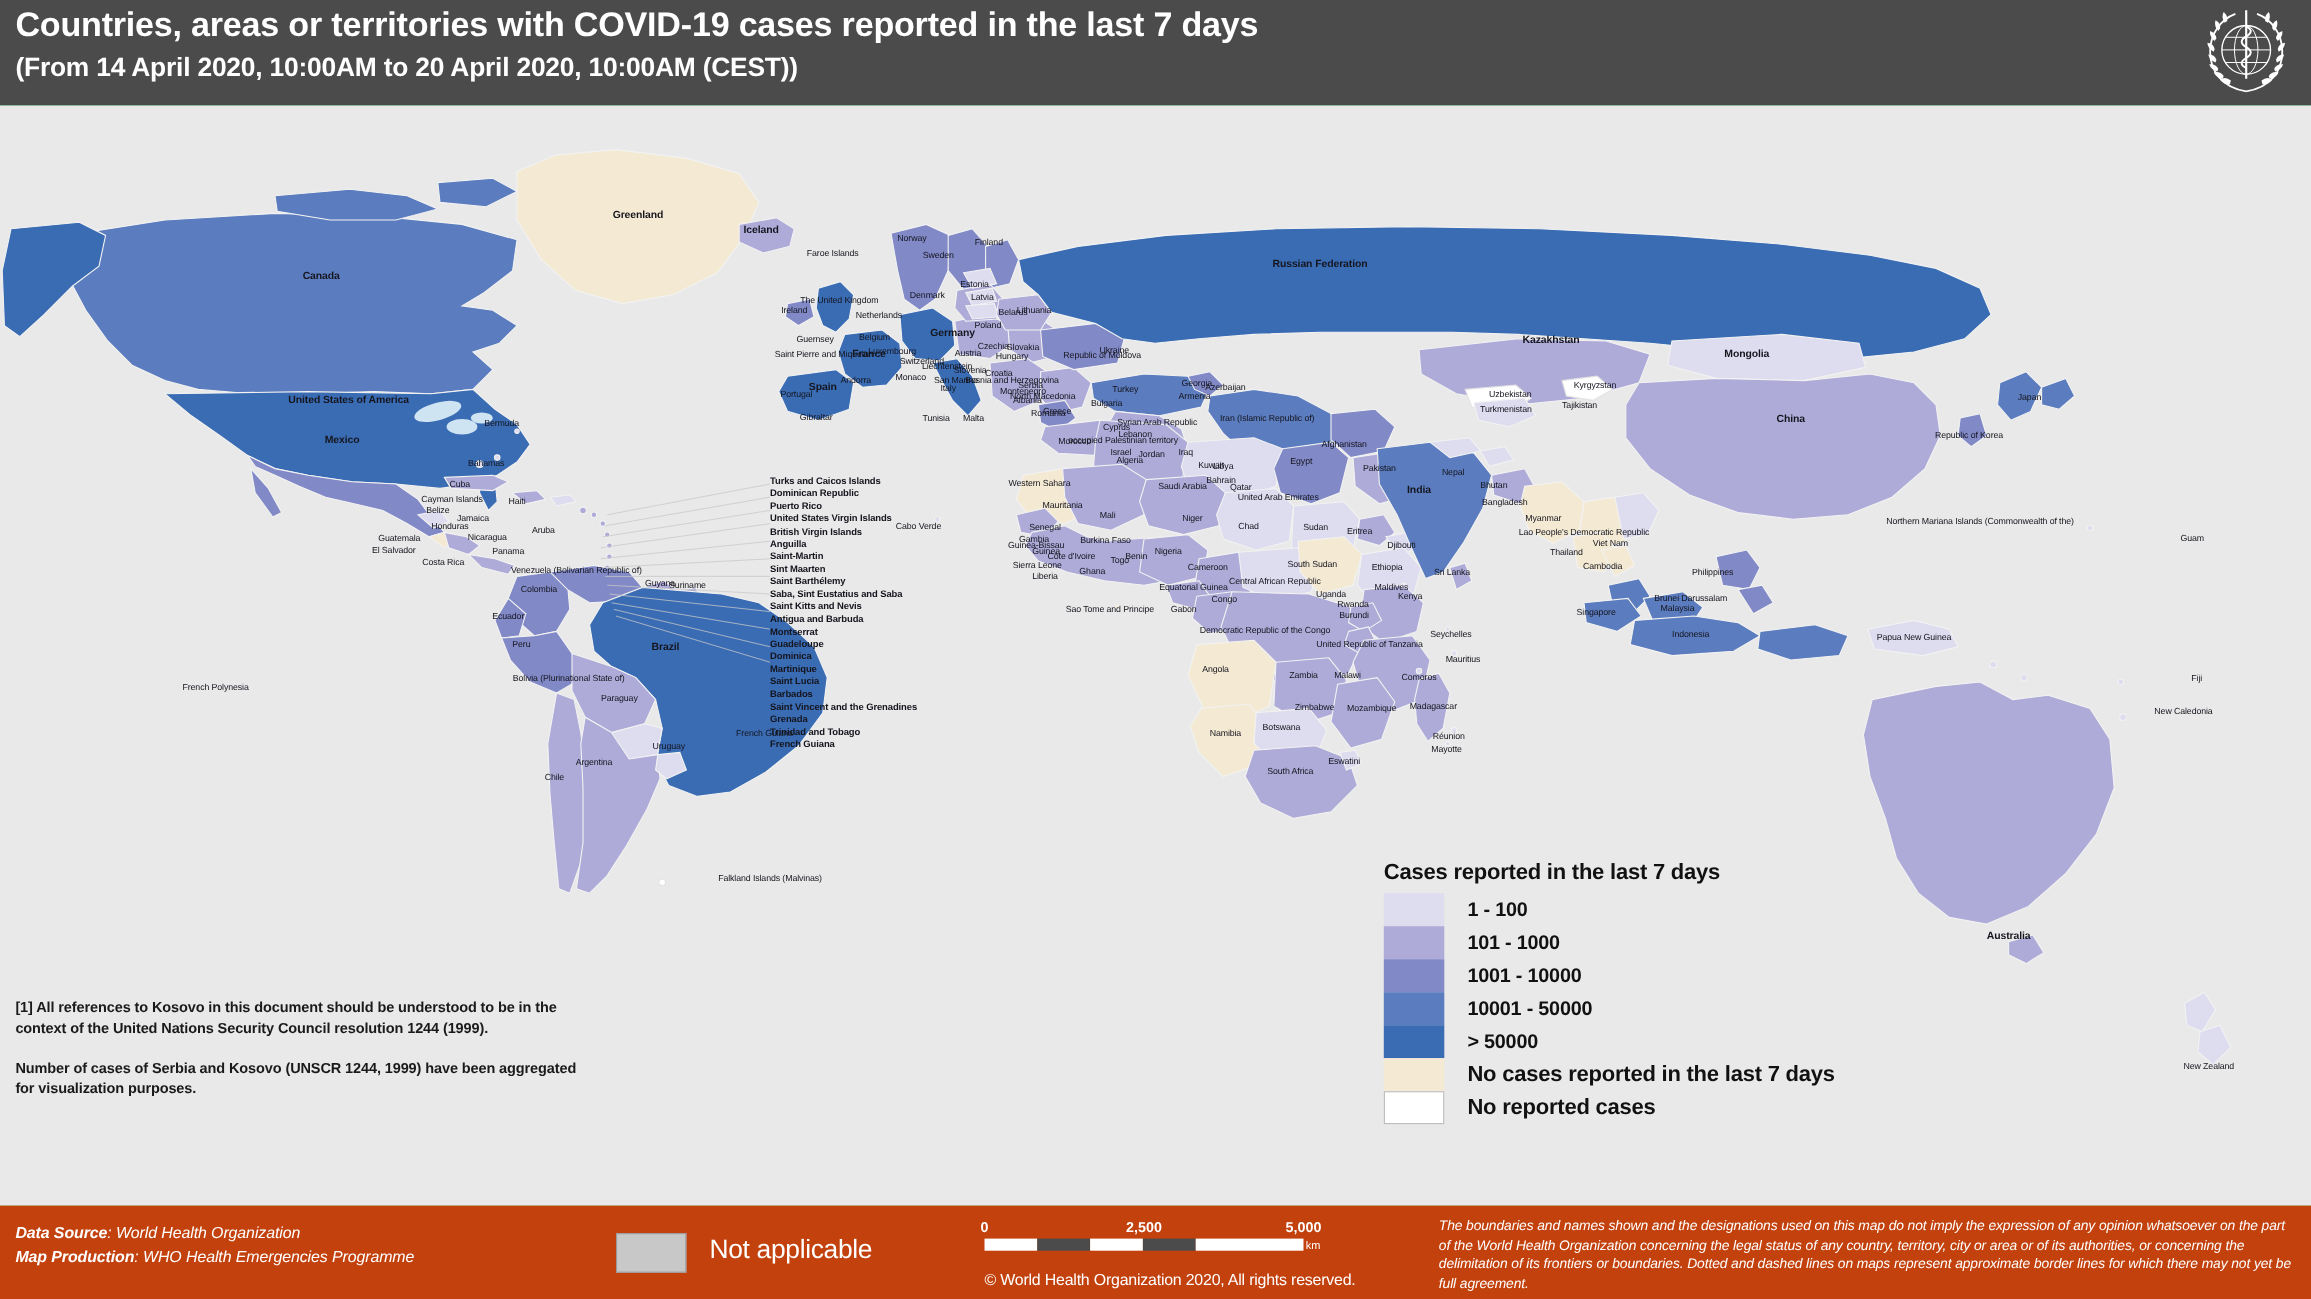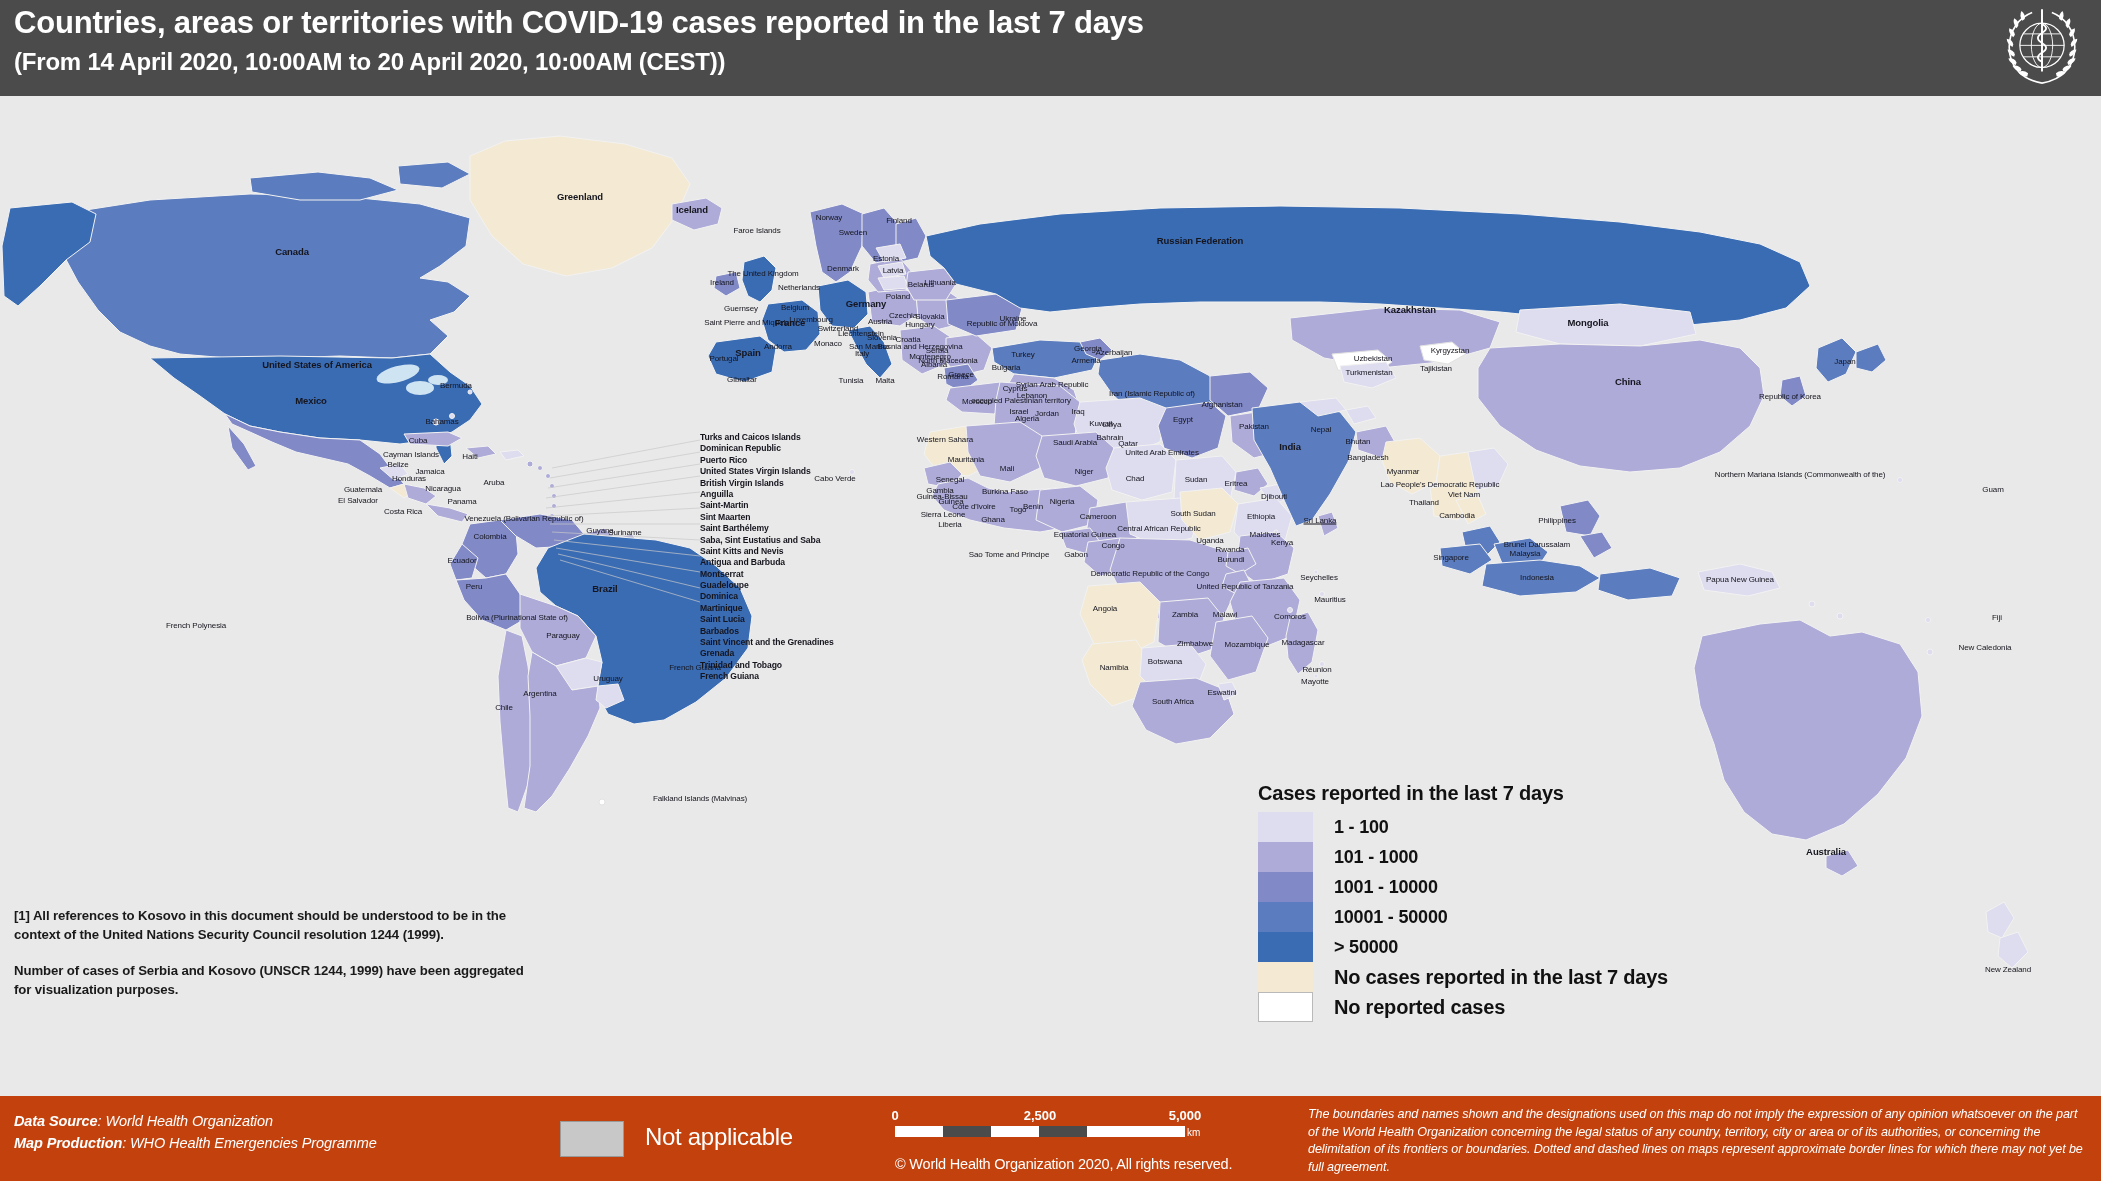--- a/index.html
+++ b/index.html
@@ -467,38 +467,38 @@
         <div class="mlabel " style="left: 1628px; top: 285px;">China</div>
         <div class="mlabel sm" style="left: 1845px; top: 265px;">Japan</div>
         <div class="mlabel sm" style="left: 1790px; top: 300px;">Republic of Korea</div>
         <div class="mlabel sm" style="left: 1015px; top: 292px;">Cyprus</div>
         <div class="mlabel sm" style="left: 1032px; top: 299px;">Lebanon</div>
         <div class="mlabel sm" style="left: 1052px; top: 288px;">Syrian Arab Republic</div>
         <div class="mlabel sm" style="left: 1021px; top: 304px;">occupied Palestinian territory</div>
         <div class="mlabel sm" style="left: 1019px; top: 315px;">Israel</div>
         <div class="mlabel sm" style="left: 1047px; top: 317px;">Jordan</div>
         <div class="mlabel sm" style="left: 1078px; top: 315px;">Iraq</div>
-        <div class="mlabel sm" style="left: 1136px; top: 297px; padding-left: 32px;">Iran (Islamic Republic of)</div>
+        <div class="mlabel sm" style="left: 1136px; top: 284px; padding-left: 32px;">Iran (Islamic Republic of)</div>
         <div class="mlabel sm" style="left: 1101px; top: 327px;">Kuwait</div>
         <div class="mlabel sm" style="left: 1222px; top: 308px;">Afghanistan</div>
         <div class="mlabel sm" style="left: 1110px; top: 341px;">Bahrain</div>
         <div class="mlabel sm" style="left: 1128px; top: 347px;">Qatar</div>
         <div class="mlabel sm" style="left: 1162px; top: 356px;">United Arab Emirates</div>
         <div class="mlabel sm" style="left: 1075px; top: 346px;">Saudi Arabia</div>
         <div class="mlabel sm" style="left: 1254px; top: 330px;">Pakistan</div>
         <div class="mlabel sm" style="left: 1321px; top: 333px;">Nepal</div>
         <div class="mlabel sm" style="left: 1358px; top: 345px;">Bhutan</div>
         <div class="mlabel " style="left: 1290px; top: 350px;">India</div>
         <div class="mlabel sm" style="left: 1368px; top: 361px;">Bangladesh</div>
         <div class="mlabel sm" style="left: 1403px; top: 375px;">Myanmar</div>
         <div class="mlabel sm" style="left: 1440px; top: 388px;">Lao People's Democratic Republic</div>
         <div class="mlabel sm" style="left: 1464px; top: 398px;">Viet Nam</div>
         <div class="mlabel sm" style="left: 1424px; top: 406px;">Thailand</div>
         <div class="mlabel sm" style="left: 1457px; top: 419px;">Cambodia</div>
-        <div class="mlabel sm" style="left: 1320px; top: 424px; text-decoration: underline;">Sri Lanka</div>
+        <div class="mlabel sm" style="left: 1320px; top: 424px;">Sri Lanka</div>
         <div class="mlabel sm" style="left: 1265px; top: 438px;">Maldives</div>
         <div class="mlabel sm" style="left: 1557px; top: 424px;">Philippines</div>
         <div class="mlabel sm" style="left: 1537px; top: 448px; text-align: center;">Brunei Darussalam</div>
         <div class="mlabel sm" style="left: 1525px; top: 457px;">Malaysia</div>
         <div class="mlabel sm" style="left: 1451px; top: 461px;">Singapore</div>
         <div class="mlabel sm" style="left: 1537px; top: 481px;">Indonesia</div>
         <div class="mlabel sm" style="left: 1740px; top: 483px;">Papua New Guinea</div>
         <div class="mlabel sm" style="left: 1997px; top: 521px;">Fiji</div>
         <div class="mlabel sm" style="left: 1985px; top: 551px;">New Caledonia</div>
         <div class="mlabel " style="left: 1826px; top: 755px;">Australia</div>

